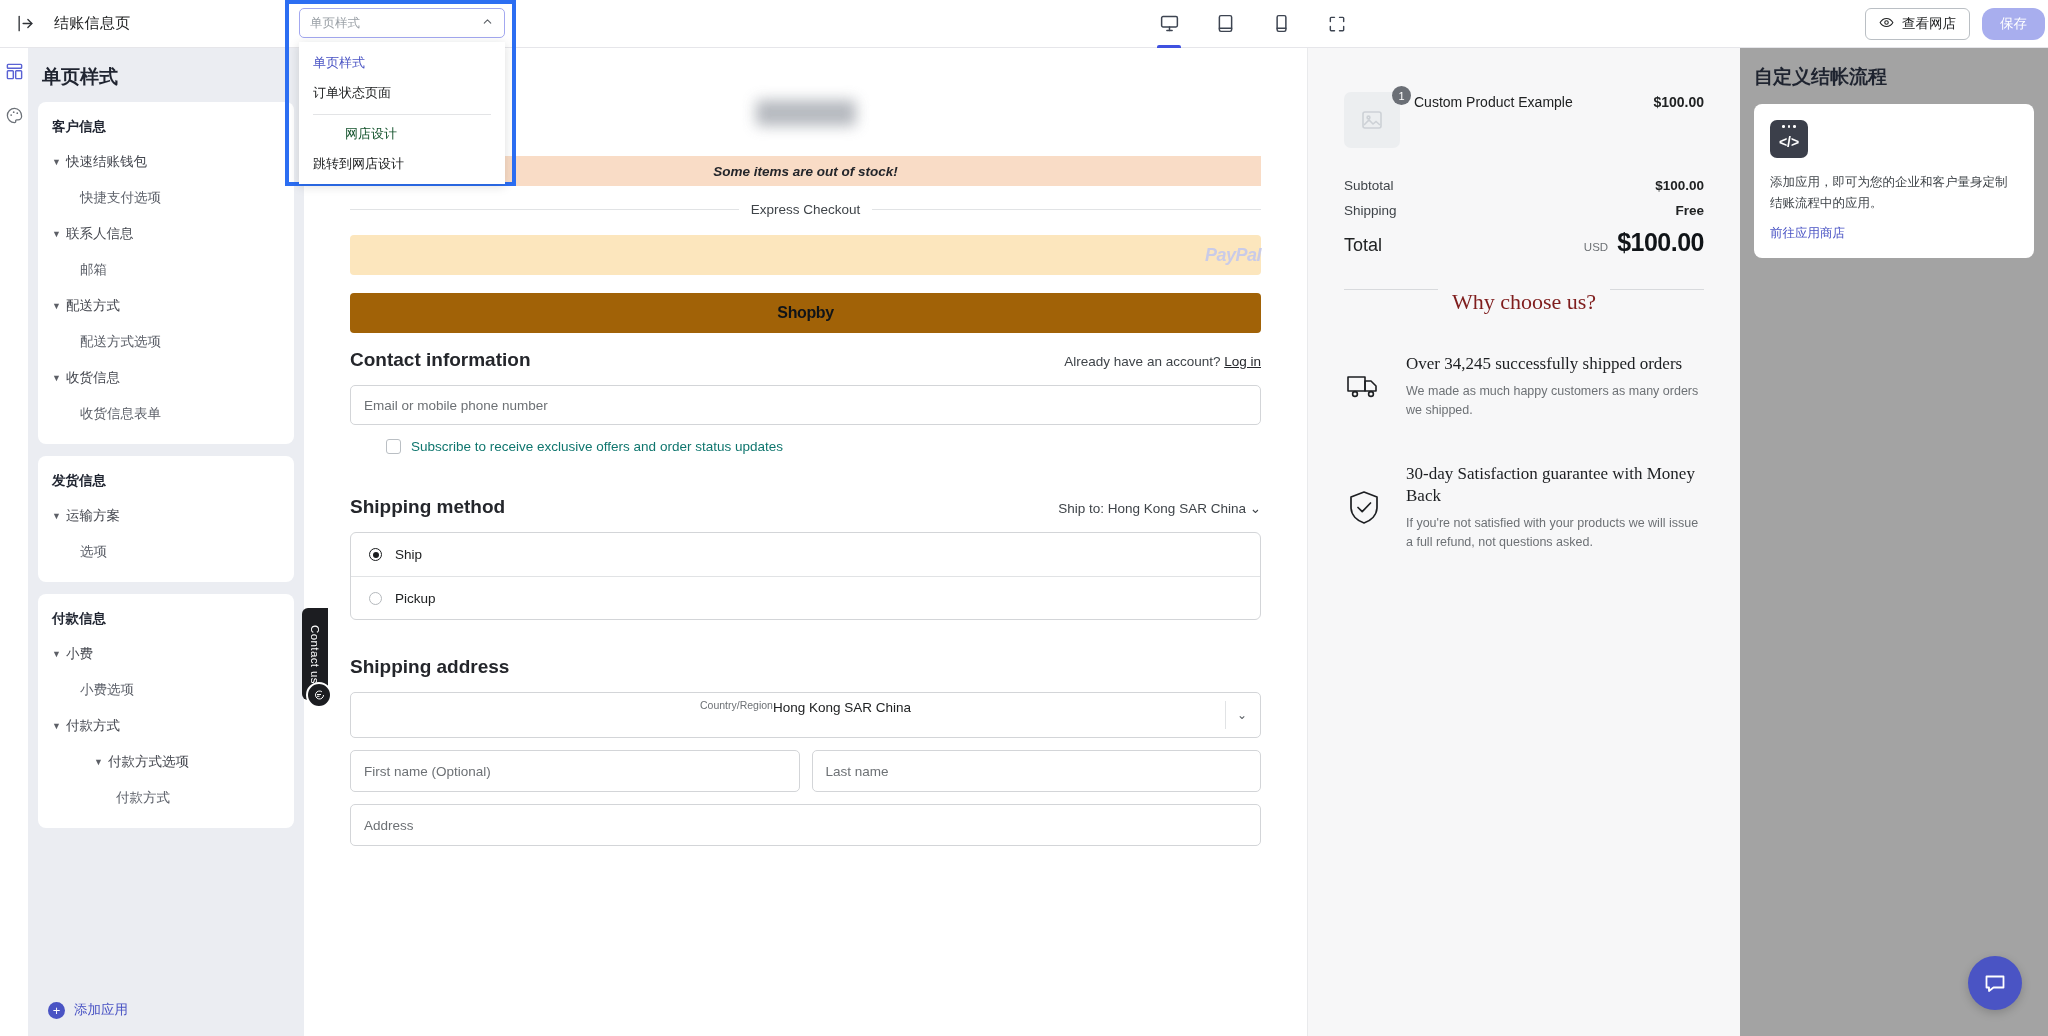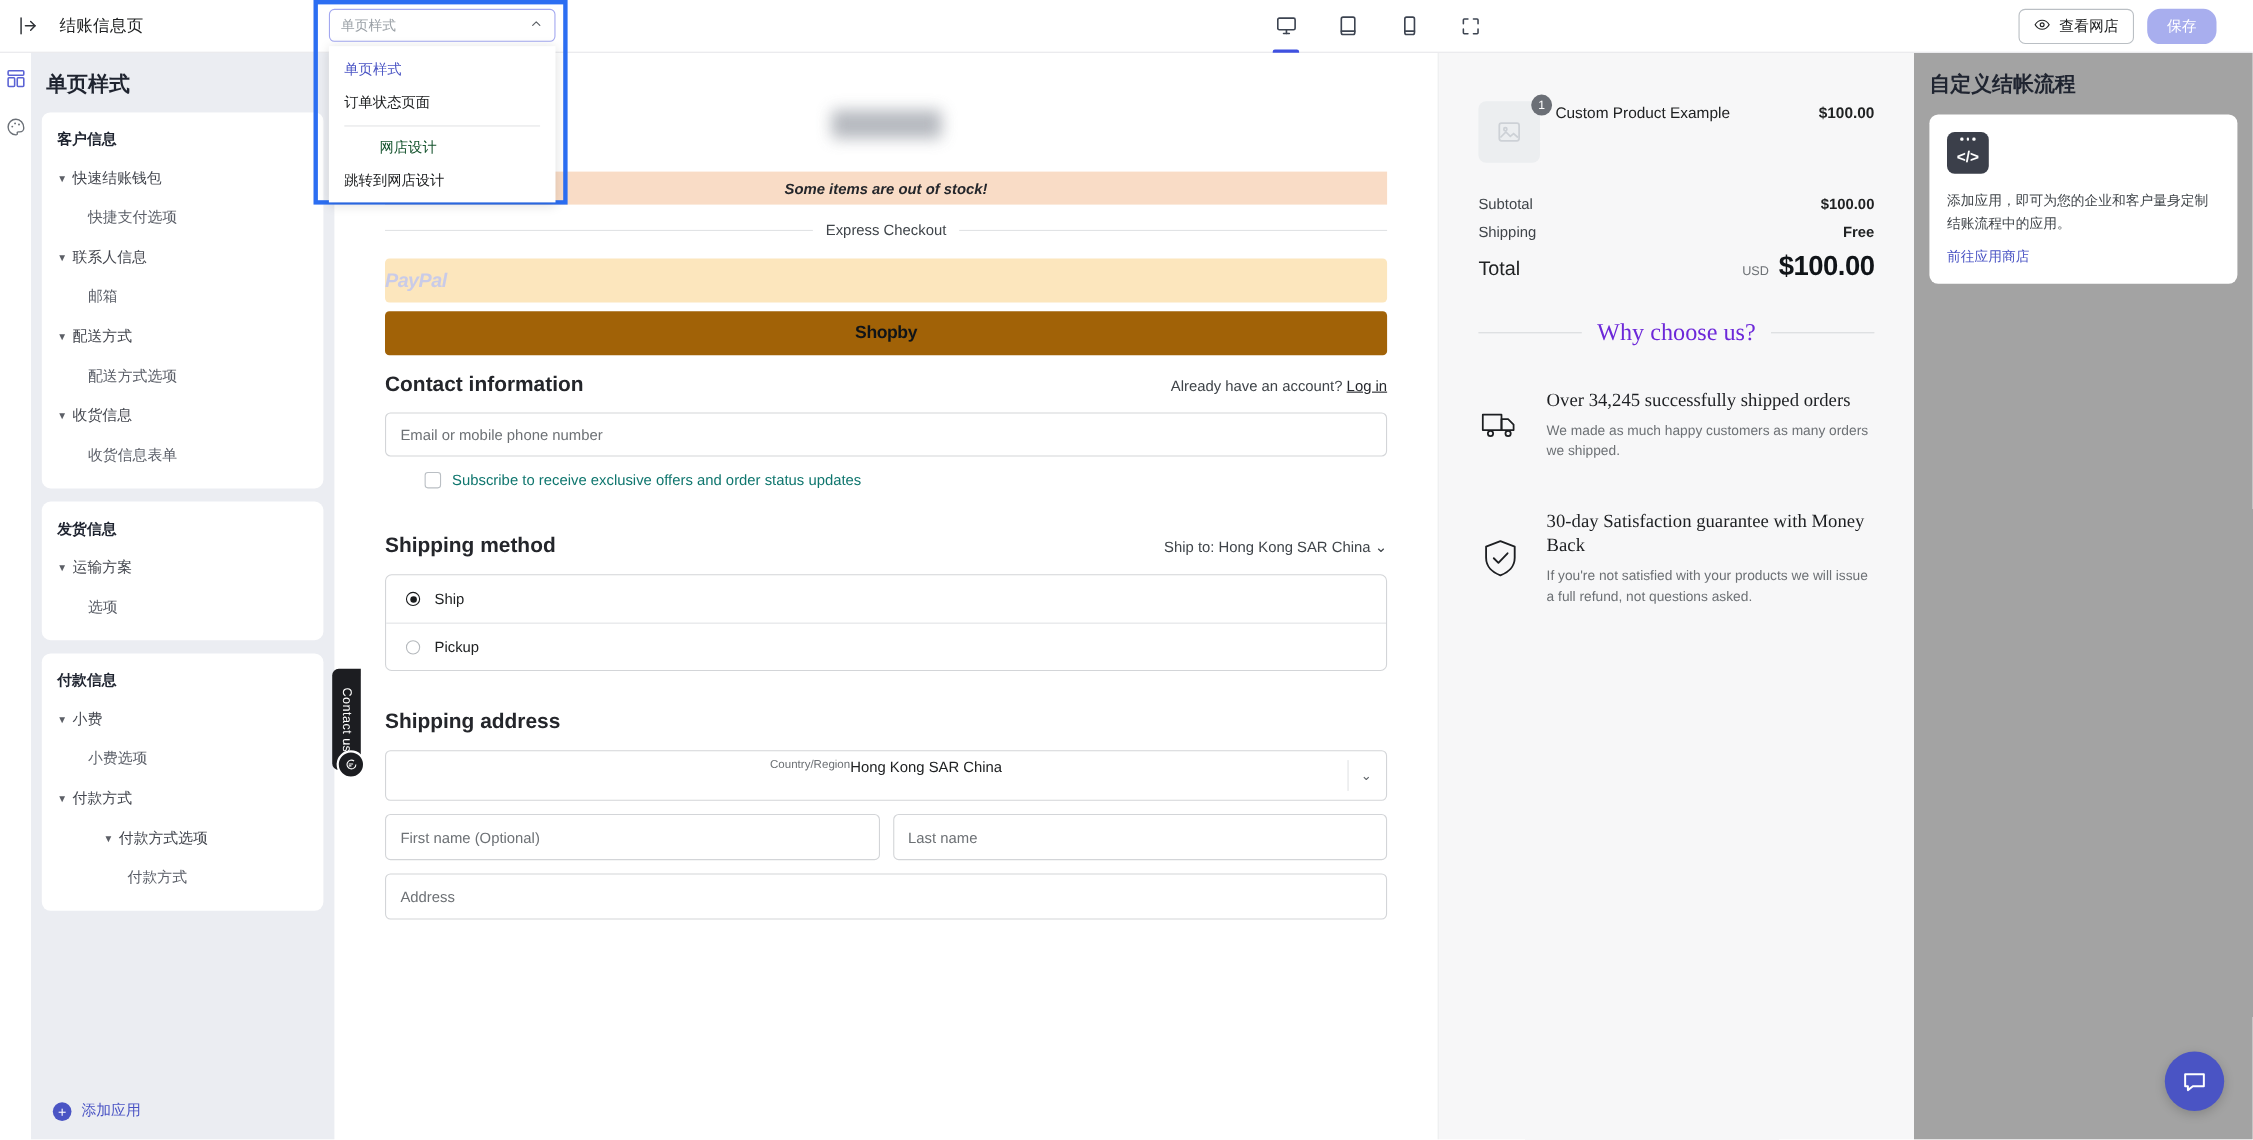--- a/index.html
+++ b/index.html
@@ -19,21 +19,21 @@
   }
   .exit-icon { margin-left: 12px; width: 26px; height: 26px; display:flex; align-items:center; justify-content:center; cursor:pointer; }
   .topbar-title { margin-left: 16px; font-size: 15px; color: #202223; font-weight: 400; letter-spacing:.3px; }
   .undo-group { position:absolute; left: 308px; display:flex; gap: 18px; align-items:center; }
   .icon-btn { width: 26px; height: 26px; display:flex; align-items:center; justify-content:center; cursor:pointer; color:#8c9196; }
   .device-group { position:absolute; left: 1152px; display:flex; gap: 22px; align-items:center; height: 48px; }
   .device-btn { width: 34px; height: 48px; display:flex; align-items:center; justify-content:center; position:relative; cursor:pointer; color:#3d4451; }
   .device-btn.active::after {
     content:""; position:absolute; bottom:0; left:5px; right:5px; height:3px; background:#3f51e0; border-radius:2px 2px 0 0;
   }
-  .topbar-right { position:absolute; right: 33px; display:flex; align-items:center; gap: 12px; }
+  .topbar-right { position:absolute; right: 3px; display:flex; align-items:center; gap: 12px; }
   .btn-view {
     display:flex; align-items:center; gap:8px;
     height: 32px; padding: 0 13px; border:1px solid #babfc4; border-radius:6px;
     background:#fff; font-size:13.5px; color:#202223; cursor:pointer;
   }
   .btn-save {
     height: 32px; padding: 0 18px; border-radius:12px; border:none;
     background:#a8aeee; color:#ffffff; font-size:13.5px; cursor:pointer;
   }
 
@@ -111,21 +111,21 @@
     margin: 0 0 16px 0;
   }
   .divider-label {
     display:flex; align-items:center; gap:12px; color:#3f4449; font-size:13.5px; margin: 6px 0 18px 0;
   }
   .divider-label::before, .divider-label::after {
     content:""; flex:1; height:1px; background:#e1e3e5;
   }
   .paypal-btn {
     height: 40px; background:#fce6bd; border-radius:4px;
-    display:flex; align-items:center; justify-content:flex-start; margin-bottom: 8px; cursor:pointer;
+    display:flex; align-items:center; justify-content:flex-end; margin-bottom: 18px; cursor:pointer;
   }
   .paypal-txt { font-size: 18px; font-weight: 700; font-style: italic; color:#c9cbe8; letter-spacing:-.5px; }
   .shopby-btn {
     height: 40px; background:#a16207; border-radius:4px;
     display:flex; align-items:center; justify-content:center; margin-bottom: 16px; cursor:pointer;
     font-size: 16px; font-weight:800; color:#101418; letter-spacing:-.4px;
   }
   .or-div {
     display:flex; align-items:center; gap:12px; color:#5c6166; font-size:12.5px; margin-bottom: 24px;
   }
@@ -177,22 +177,22 @@
   .li-price { font-size:14px; font-weight:700; color:#202223; padding-top:2px; }
   .sum-row { display:flex; justify-content:space-between; align-items:center; font-size:13.5px; color:#3f4449; margin-bottom: 10px; }
   .sum-row .val { font-weight:700; color:#202223; }
   .total-row { display:flex; justify-content:space-between; align-items:baseline; margin-top: 10px; margin-bottom: 32px; }
   .total-label { font-size: 18px; color:#202223; }
   .total-right { display:flex; align-items:baseline; gap: 9px; }
   .cur { font-size:11.5px; color:#6d7175; }
   .total-val { font-size: 25px; font-weight:700; color:#101418; letter-spacing:-.5px; }
 
   .why {
-    display:flex; align-items:center; gap:14px; margin-bottom: 38px;
-    font-family:"Liberation Serif", serif; font-size:22px; color:#6d28d9;
+    display:flex; align-items:flex-start; gap:14px; margin-bottom: 38px;
+    font-family:"Liberation Serif", serif; font-size:22px; color:#7f1d1d;
   }
   .why::before, .why::after { content:""; flex:1; height:1px; background:#d8dadd; }
 
   .feat { display:flex; gap: 22px; margin-bottom: 42px; }
   .feat-icon { flex:0 0 40px; width:40px; display:flex; align-items:center; justify-content:center; color:#1d1f22; }
   .feat-title { font-family:"Liberation Serif", serif; font-size:17px; color:#1d1f22; margin-bottom: 7px; line-height:1.3; }
   .feat-desc { font-size: 12.5px; color:#6d7175; line-height: 1.55; }
 
   
   .rightpanel {

